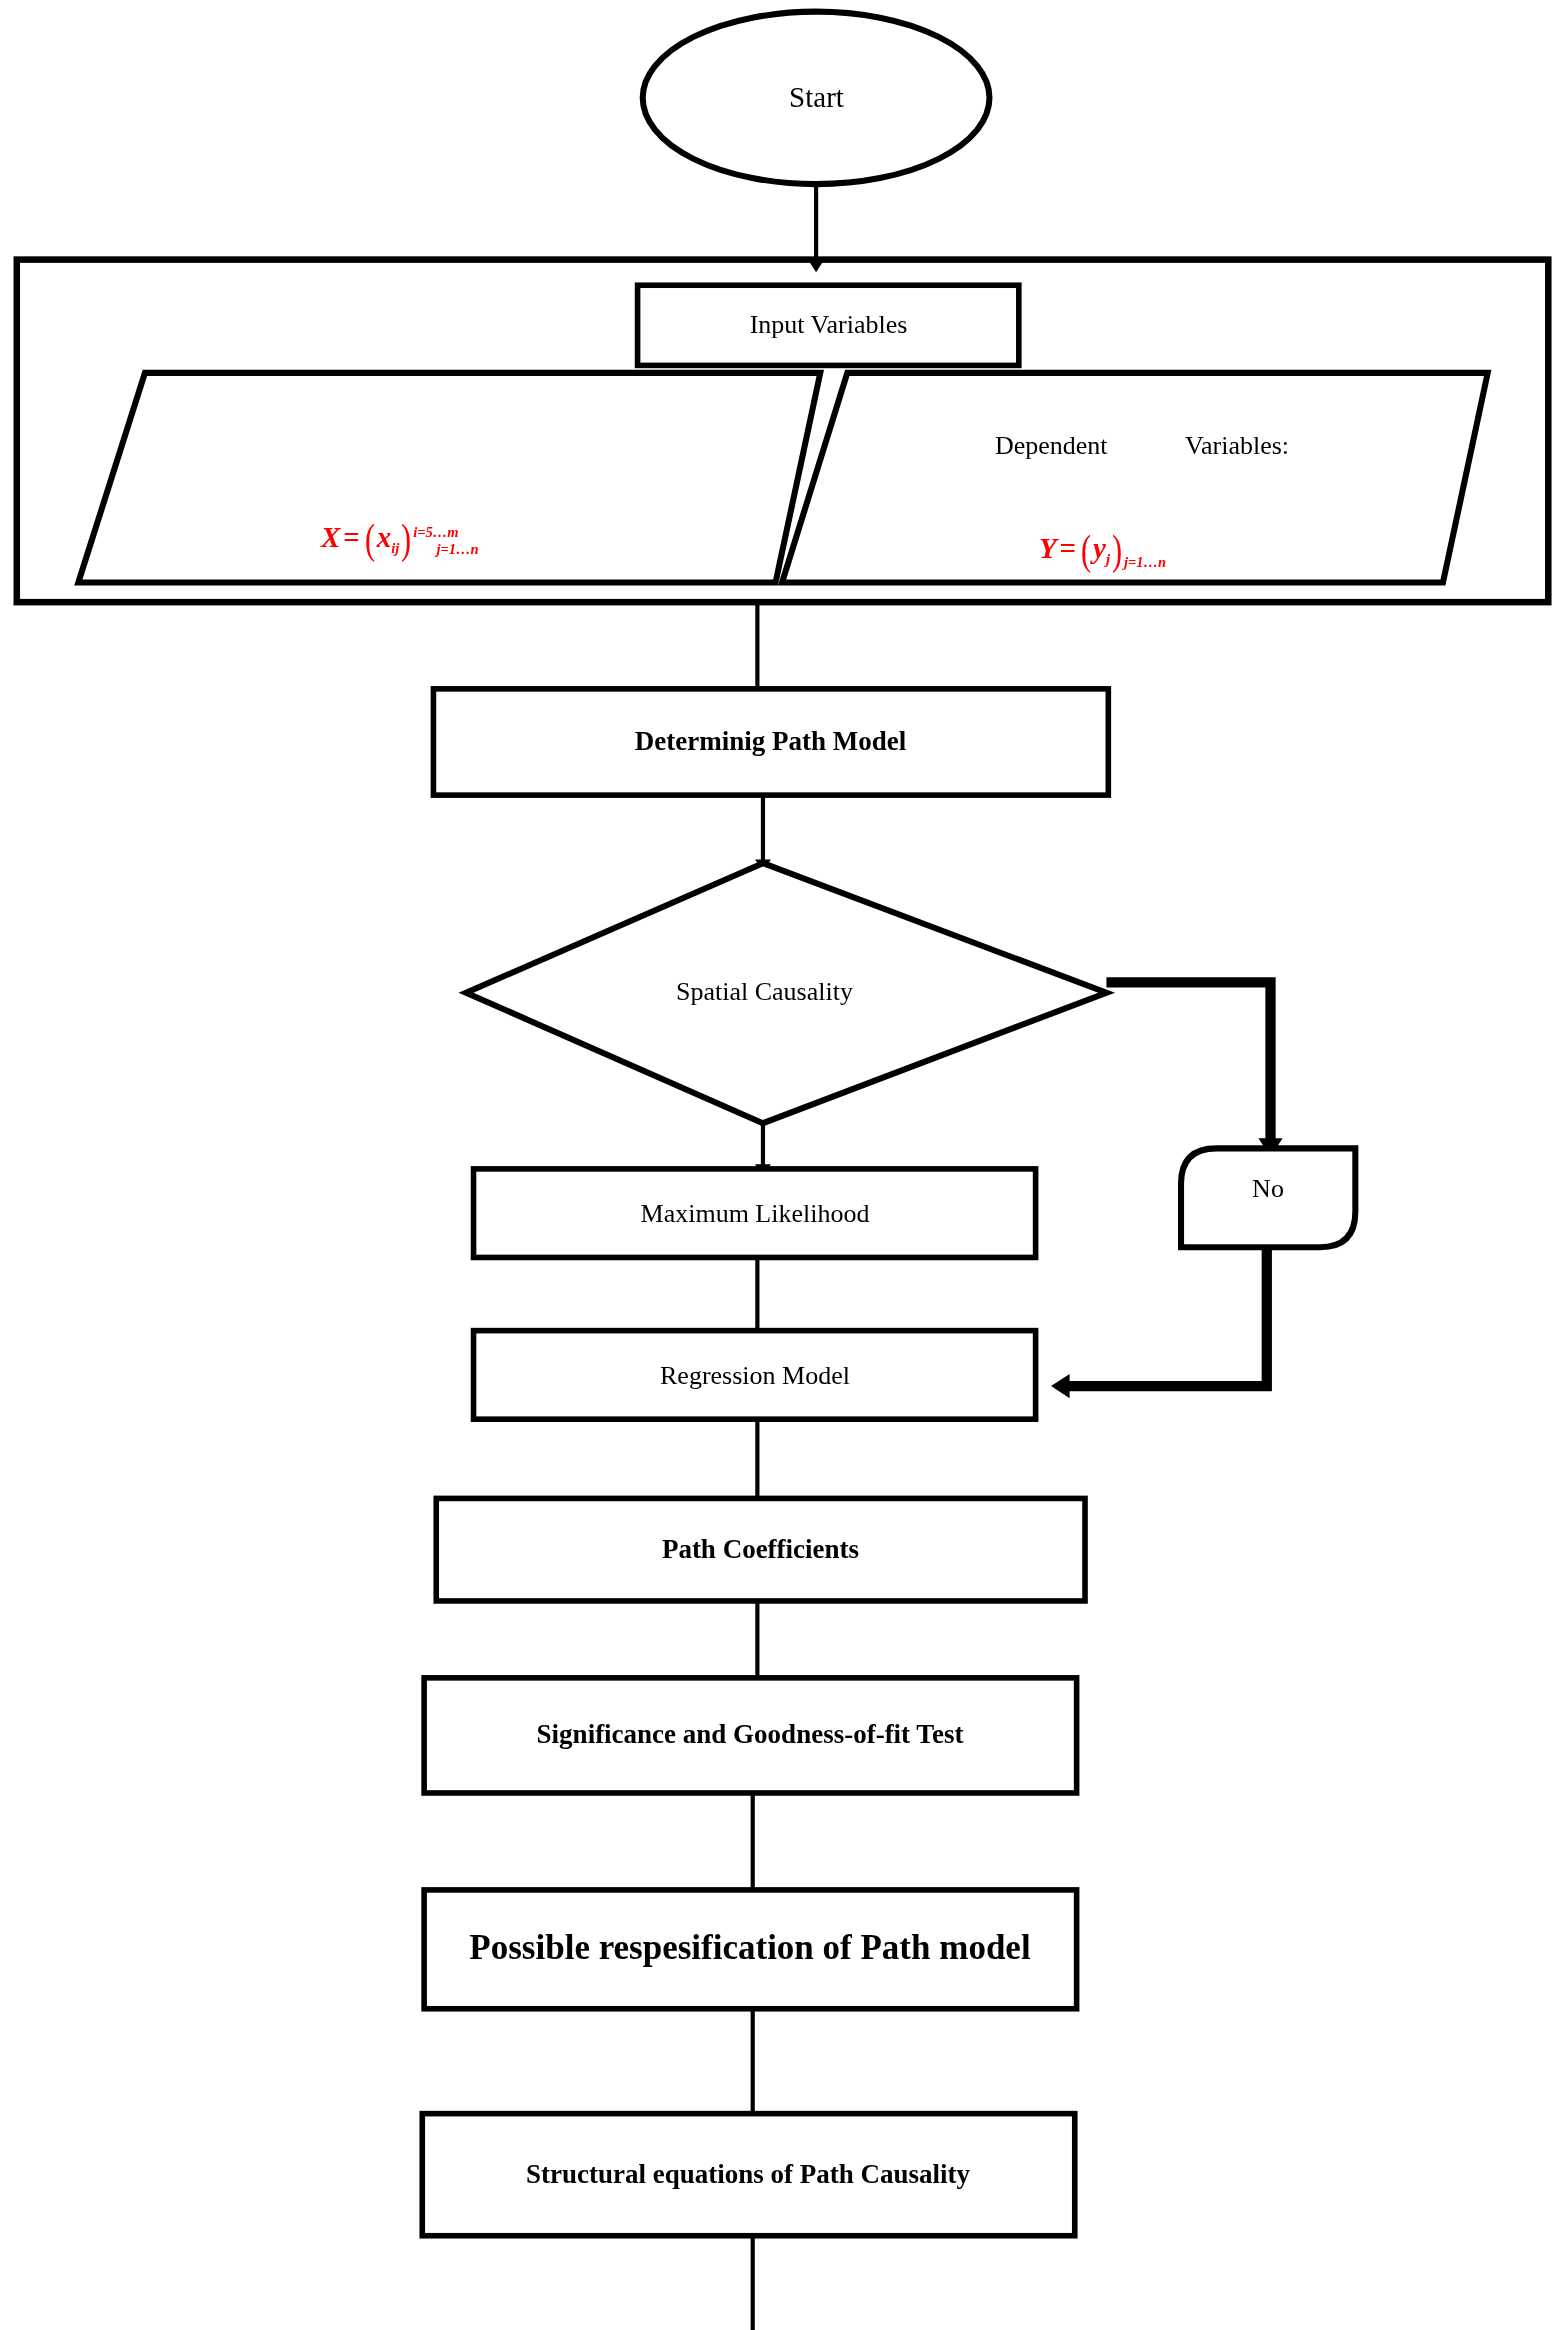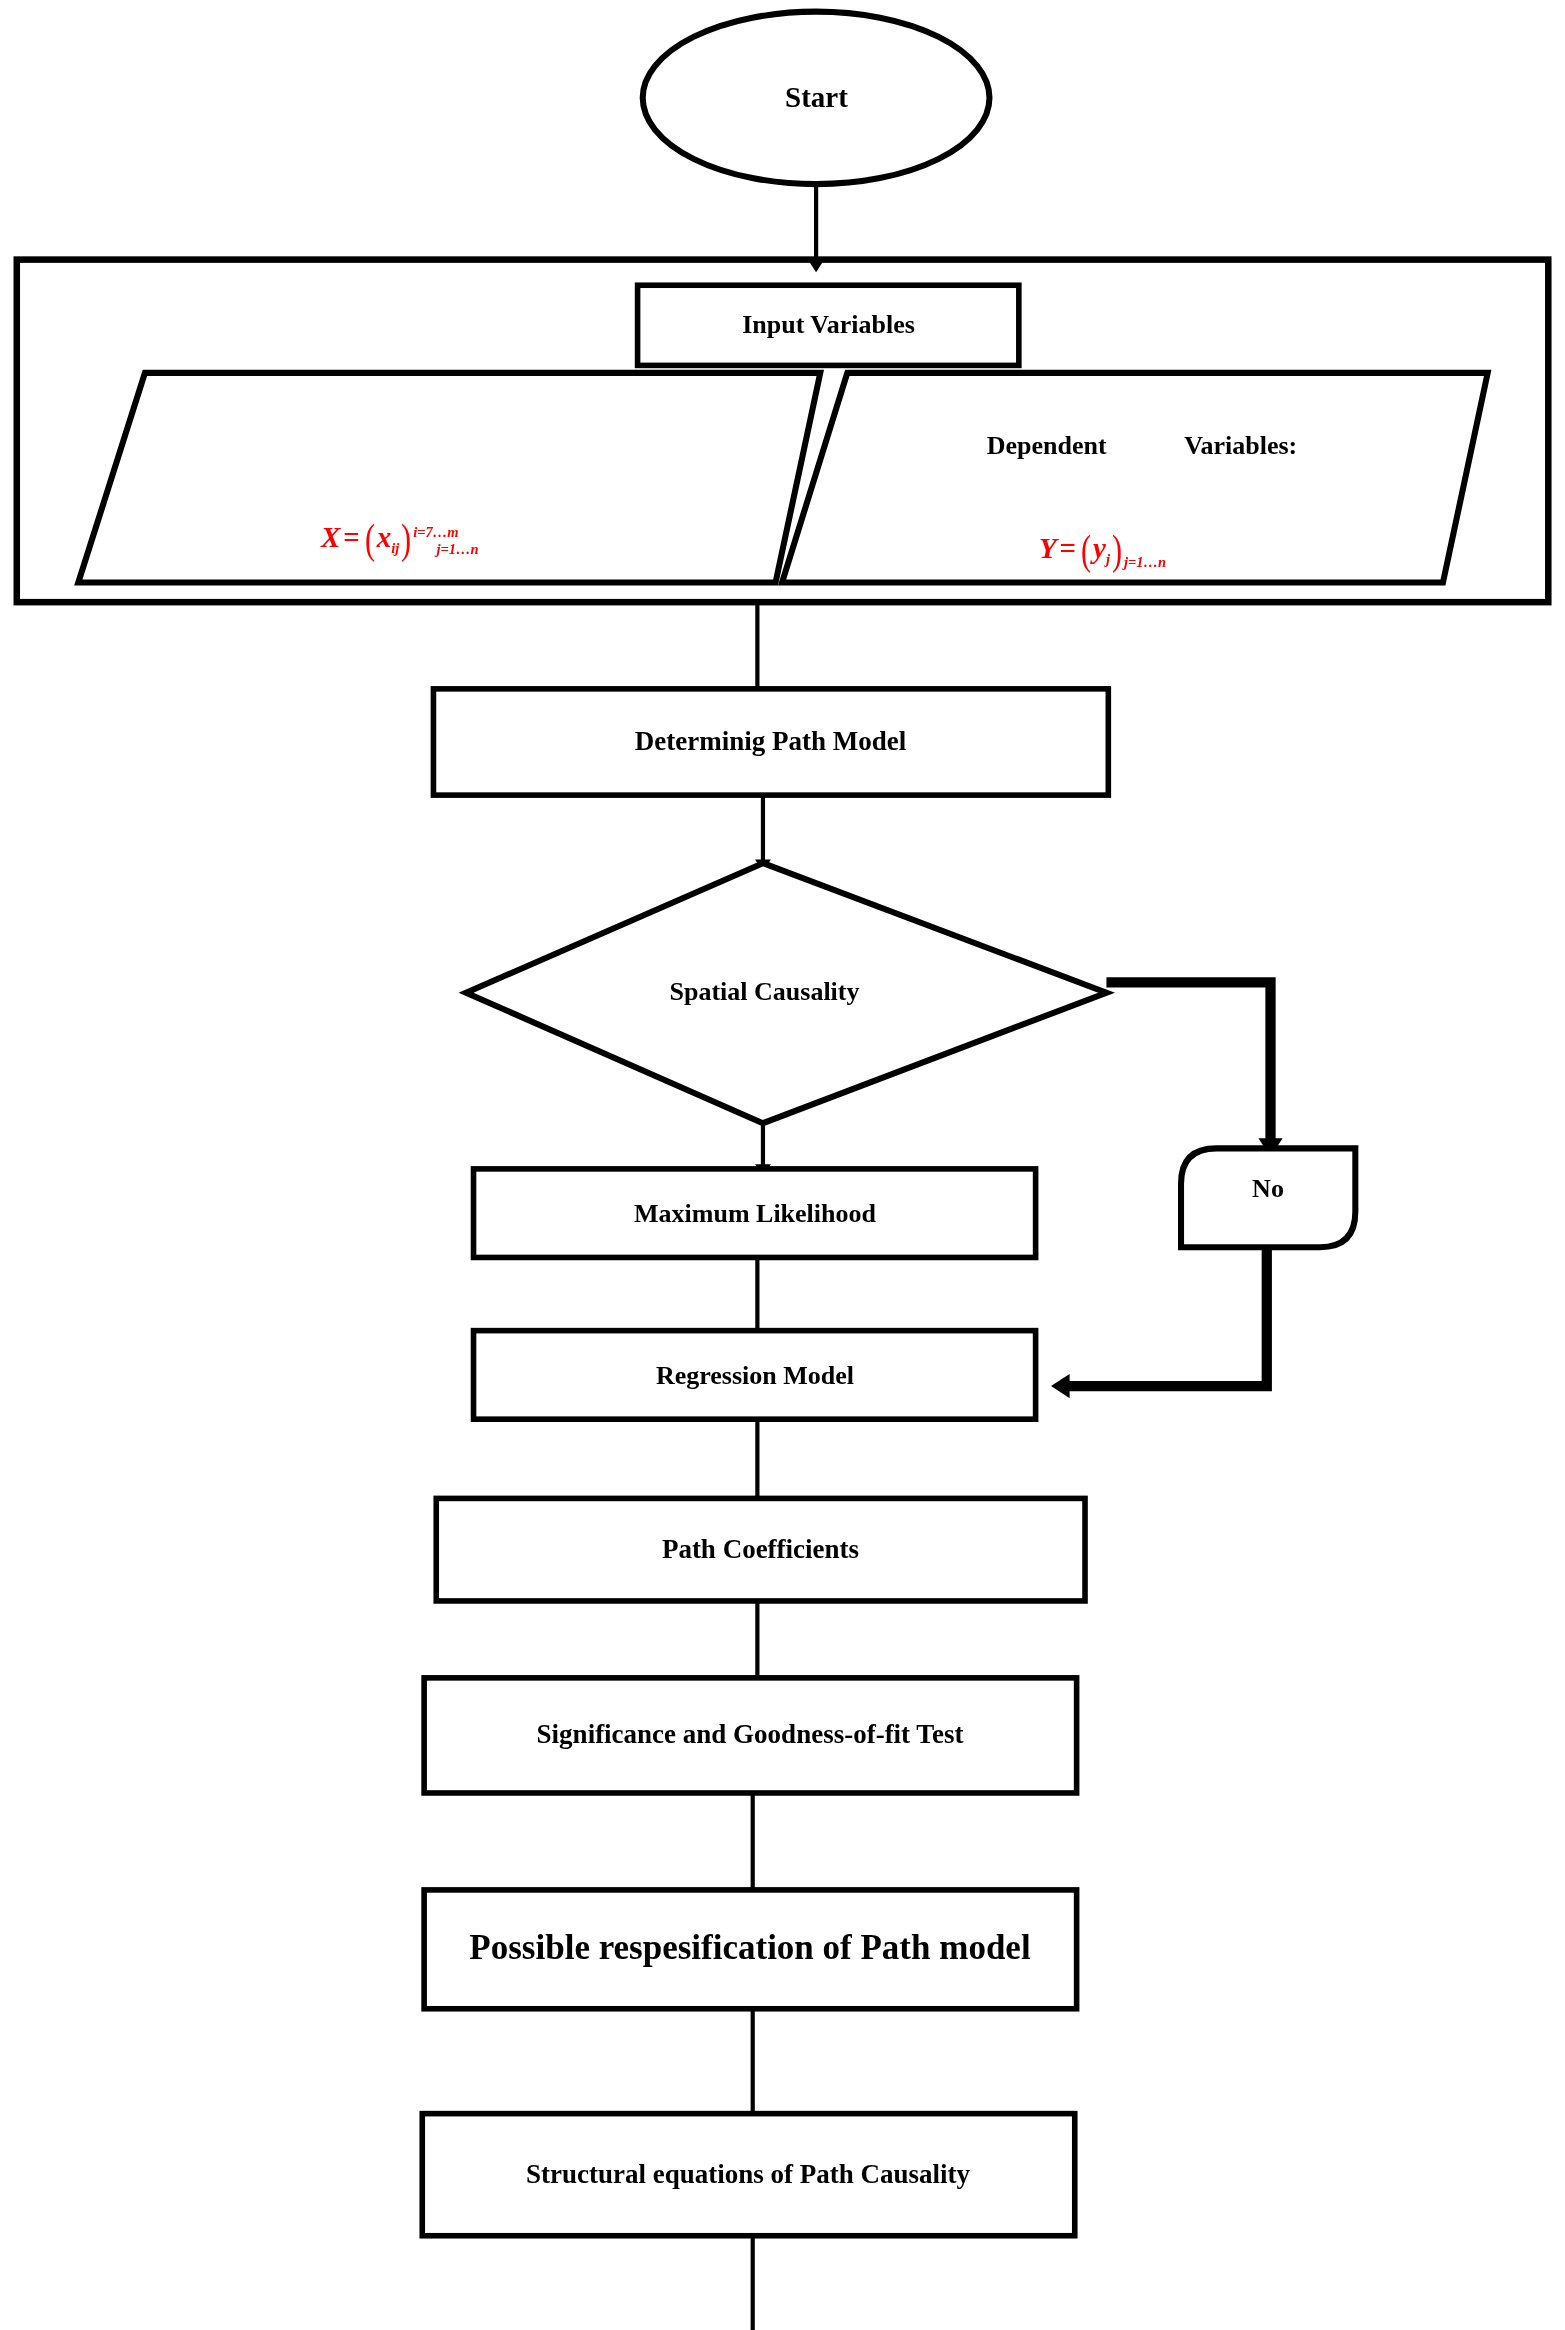--- a/index.html
+++ b/index.html
@@ -31,21 +31,21 @@
     display: flex;
     align-items: center;
     justify-content: center;
     text-align: center;
     color: #000000;
     font-family: "Liberation Serif", "DejaVu Serif", serif;
     line-height: 1.15;
     pointer-events: none;
     white-space: pre;
   }
-  .lbl-regular { font-weight: 700; }
+  .lbl-regular { font-weight: 400; }
   .lbl-bold    { font-weight: 700; }
 
   .formula {
     position: absolute;
     color: #FF0000;
     font-family: "Liberation Serif", "DejaVu Serif", serif;
     font-style: italic;
     font-weight: 700;
     white-space: nowrap;
     pointer-events: none;
@@ -161,21 +161,21 @@
 
     <ellipse cx="1600" cy="5293" rx="372" ry="185" fill="#ffffff" stroke="#000000" stroke-width="15"></ellipse>
   </svg>
 
   <div class="node-label lbl-regular" style="left:643px; top:65px; width:347px; height:65px; font-size:29px;">Start</div>
 
   <div class="node-label lbl-regular" style="left:638px; top:305px; width:381px; height:40px; font-size:26px;">Input Variables</div>
 
 
   <div class="formula" style="left:321px; top:471px; font-size:29px;">
-    <span class="var">X</span><span class="eq">=</span><span class="paren">(</span><span class="var">x</span><span class="sub">ij</span><span class="paren">)</span><span class="idxstack"><span>i=7…m</span><span class="second">j=1…n</span></span>
+    <span class="var">X</span><span class="eq">=</span><span class="paren">(</span><span class="var">x</span><span class="sub">ij</span><span class="paren">)</span><span class="idxstack"><span>i=5…m</span><span class="second">j=1…n</span></span>
   </div>
 
   <div class="node-label lbl-regular" style="left:867px; top:429px; width:550px; height:34px; font-size:26px;">Dependent            Variables:</div>
 
   <div class="formula" style="left:1039px; top:482px; font-size:29px;">
     <span class="var">Y</span><span class="eq">=</span><span class="paren">(</span><span class="var">y</span><span class="sub">j</span><span class="paren">)</span><span class="idxone">j=1…n</span>
   </div>
 
   <div class="node-label lbl-bold" style="left:433px; top:715px; width:675px; height:53px; font-size:27px;">Determinig Path Model</div>
 

